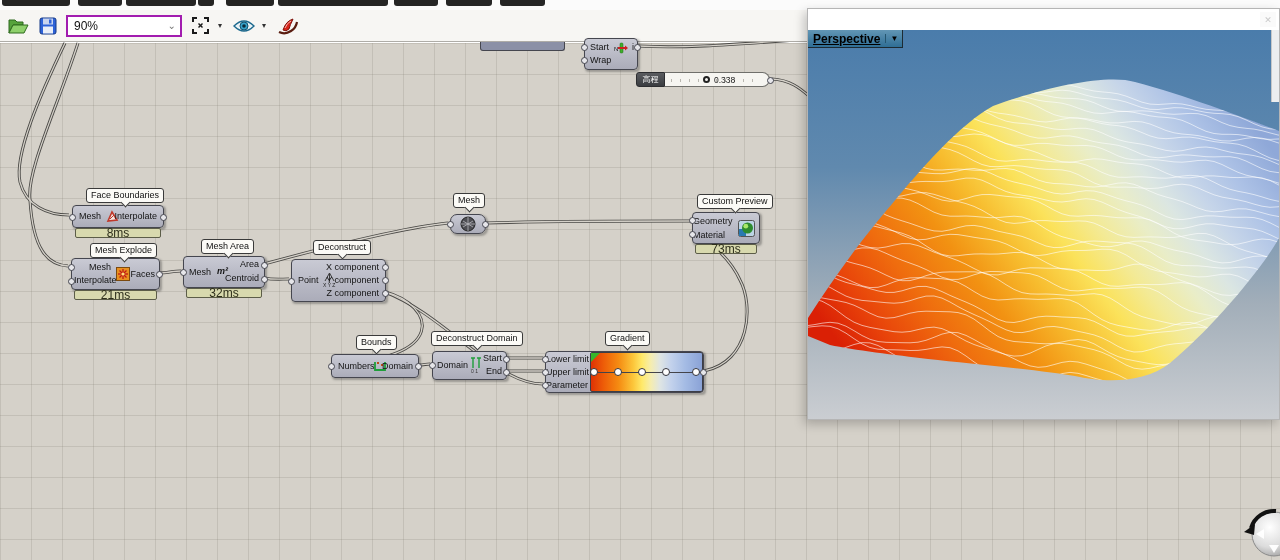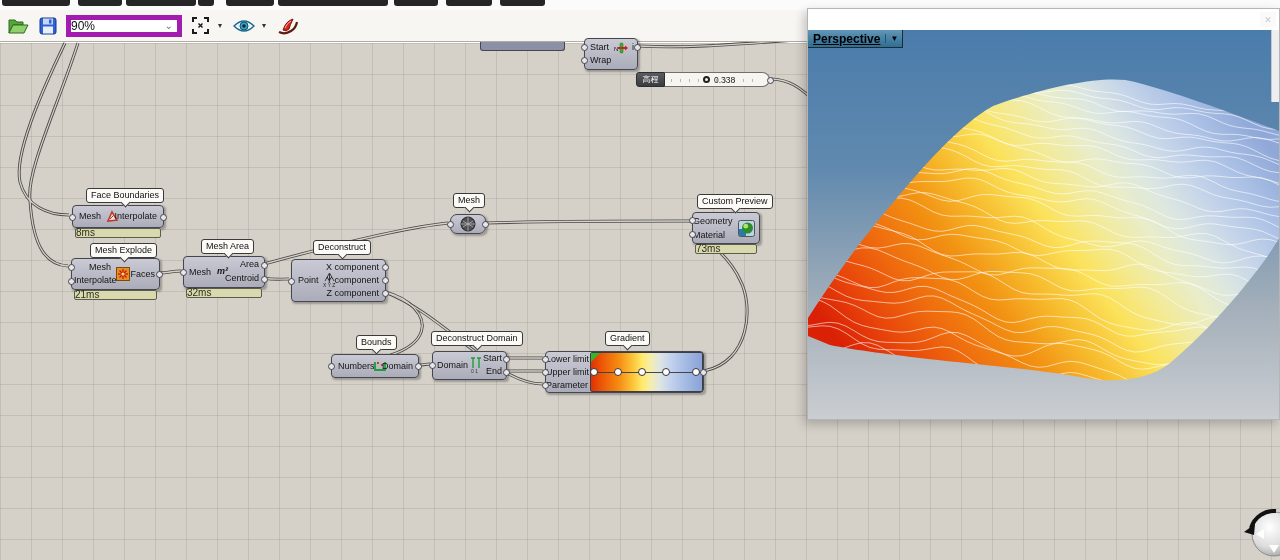--- a/index.html
+++ b/index.html
@@ -5,42 +5,42 @@
   html,body{margin:0;padding:0;}
   body{width:1280px;height:560px;overflow:hidden;position:relative;
        font-family:"Liberation Sans",sans-serif;background:#fff;}
   
   #menubar{position:absolute;top:0;left:0;right:0;height:10px;background:#fbfbfb;z-index:2;}
   .mtab{position:absolute;top:0;height:6px;background:#262626;border-radius:0 0 3px 3px;}
   #toolbar{position:absolute;top:10px;left:0;right:0;height:32px;background:#f7f6f3;
            border-bottom:1px solid #aeaca7;display:flex;align-items:center;gap:6px;
            padding-left:6px;box-sizing:border-box;z-index:2;}
   .tbtn{display:flex;align-items:center;justify-content:center;width:24px;height:24px;}
-  #zoombox{width:116px;height:22px;background:#fff;border:5px solid #a21caf;display:flex;
-           align-items:center;font-size:12px;color:#111;padding-left:0;box-sizing:border-box;
+  #zoombox{width:116px;height:22px;background:#fff;border:2px solid #a21caf;display:flex;
+           align-items:center;font-size:12px;color:#111;padding-left:6px;box-sizing:border-box;
            justify-content:space-between;}
   #zoombox .chev{color:#777;font-size:10px;padding-right:4px;}
   .mini-arrow{font-size:8px;color:#333;width:8px;}
   
   #canvas{position:absolute;top:43px;left:0;width:1280px;height:517px;
           background-color:#d5d1c9;
           background-image:linear-gradient(rgba(125,120,108,.20) 1px,transparent 1px),
                            linear-gradient(90deg,rgba(125,120,108,.20) 1px,transparent 1px);
           background-size:31px 31px;z-index:0;}
   #wires{position:absolute;top:0;left:0;width:1280px;height:560px;z-index:1;pointer-events:none;}
   .wo{stroke:#4b4a47;stroke-width:3;fill:none;}
   .wi{stroke:#d5d1c9;stroke-width:1.3;fill:none;}
   
   .node{position:absolute;background:linear-gradient(#c9cad4,#abacb9);border:1px solid #45464f;
         border-radius:4px;box-shadow:1.5px 1.5px 2px rgba(50,50,50,.35);z-index:3;font-size:9px;color:#141414;}
   .nlab{position:absolute;white-space:nowrap;line-height:11px;}
   .gp{position:absolute;width:5px;height:5px;background:#e6e6ea;border:1px solid #45464f;border-radius:50%;}
   .g-in{left:-4px;} .g-out{right:-4px;}
   .time{position:absolute;left:2px;right:2px;background:#d8d9ae;border:1px solid #5c5d48;
-        border-radius:2px;font-size:10px;line-height:8px;color:#2e2f1c;}
+        border-radius:2px;font-size:12px;line-height:8px;text-align:center;color:#2e2f1c;}
   .tip{position:absolute;background:#fbfaf6;border:1px solid #3a3a3a;border-radius:3px;
        font-size:9px;line-height:12px;height:13px;padding:0 4px;white-space:nowrap;z-index:4;color:#111;}
   .tip::after{content:'';position:absolute;left:50%;bottom:-3.5px;width:6px;height:6px;margin-left:-3px;
        background:#fbfaf6;border-right:1px solid #3a3a3a;border-bottom:1px solid #3a3a3a;transform:rotate(45deg);}
   .txr{}
   
   #grad-body{position:absolute;left:44px;top:0;bottom:0;right:0;border:1px solid #3c3d46;border-radius:2px;
      background:linear-gradient(90deg,#df3205 0%,#ee5f08 12%,#f58c12 25%,#fcc63a 38%,#ffe96a 46%,
                 #f5edb0 54%,#dfe5e3 62%,#c3d2ec 72%,#a4bbe4 85%,#8aa2d6 100%);}
   #grad-body .midline{position:absolute;left:0;right:0;top:50%;height:1px;background:#44444a;}

